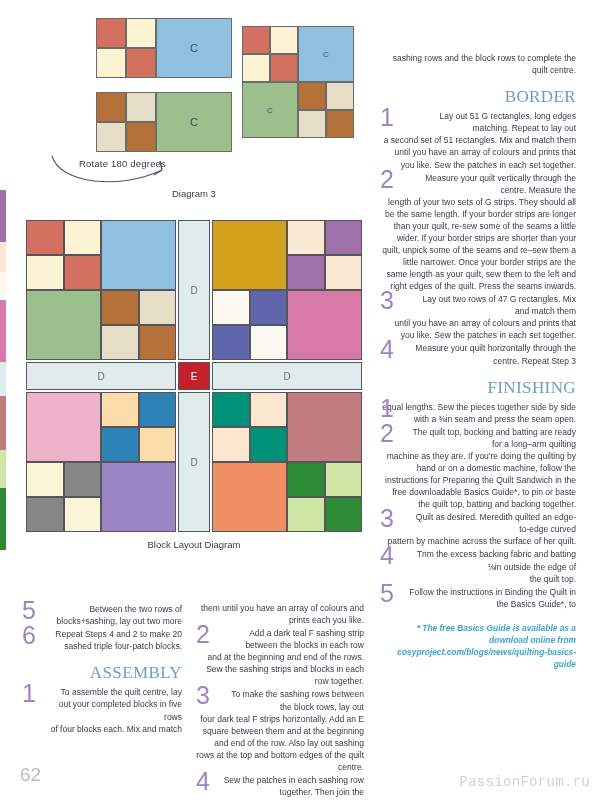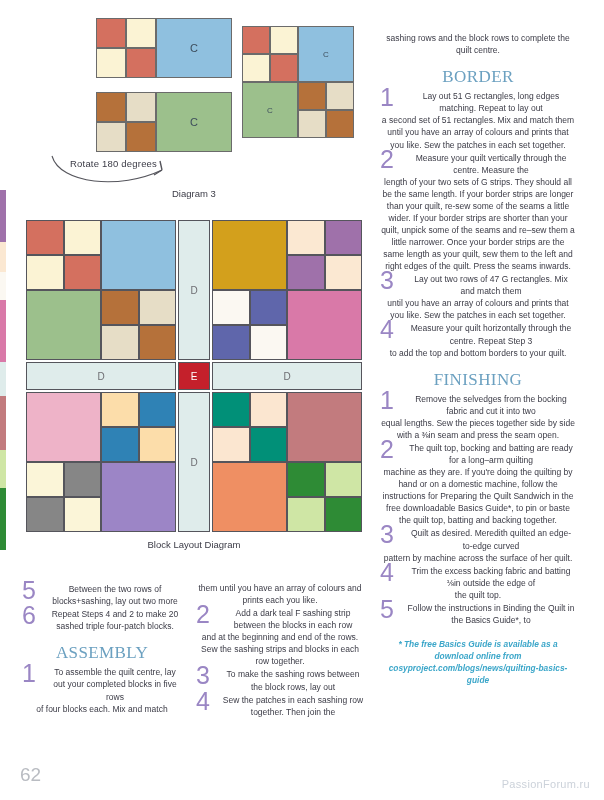--- a/index.html
+++ b/index.html
@@ -71,21 +71,21 @@
   .mini4 div{ border:1px solid #6b6b6b; box-sizing:border-box; }
   .minibig{
     width:28px; height:28px;
     border:1px solid #6b6b6b; box-sizing:border-box;
     display:flex;align-items:center;justify-content:center;
     font-size:8px; color:#3d4d5c;
   }
 
   .rotate-label{
     position:absolute;
-    left:48px; top:140px;
+    left:57px; top:140px;
     font-size:9.5px;
     color:#3b3b46;
     letter-spacing:.2px;
   }
   .rotate-arrow{
     position:absolute;
     left:28px; top:132px;
     width:140px; height:40px;
     pointer-events:none;
   }
@@ -146,21 +146,22 @@
     margin-top:7px;
     color:#3b3b46;
   }
 
   
   .col-text{
     position:absolute;
     font-size:8.5px;
     line-height:1.42;
     color:#3b3b46;
-    text-align:center;
+    text-align:right;
+    margin-top:20px;
   }
   #col-left  { left:22px;  top:582px; width:160px; }
   #col-mid   { left:196px; top:582px; width:168px; }
   #col-right { left:380px; top:32px;  width:196px; }
 
   .para{ margin:0 0 0 0; }
   .step{
     position:relative;
     padding-left:26px;
     margin-top:1px;
@@ -200,24 +201,24 @@
   .page-number{
     position:absolute;
     left:20px; bottom:14px;
     font-size:19px;
     color:#b9bcc2;
     font-family:"Liberation Sans", sans-serif;
   }
   .watermark{
     position:absolute;
     right:14px; bottom:10px;
-    font-size:11px;
+    font-size:14px;
     color:#ccd2da;
     letter-spacing:.3px;
-    font-family:Liberation Sans, sans-serif;
+    font-family:Liberation Mono, monospace;
     text-align:center;
   }
   .edge-strip{
     position:absolute;
     left:0; top:190px;
     width:6px; height:360px;
   }
   .edge-strip div{ width:6px; }
 </style>
 </head>
@@ -436,20 +437,21 @@
 
     <div class="step">
       <span class="num">2</span>
       <span class="step-text">Add a dark teal F sashing strip between the blocks in each row</span>
       <span class="step-rest">and at the beginning and end of the rows. Sew the sashing strips and blocks in each row together.</span>
     </div>
 
     <div class="step">
       <span class="num">3</span>
       <span class="step-text">To make the sashing rows between the block rows, lay out</span>
+      <span class="step-rest">four dark teal F strips horizontally. Add an E square between them and at the beginning and end of the row. Also lay out sashing rows at the top and bottom edges of the quilt centre.</span>
     </div>
 
     <div class="step">
       <span class="num">4</span>
       <span class="step-text">Sew the patches in each sashing row together. Then join the</span>
     </div>
   </div>
 
   <div class="col-text" id="col-right">
 
@@ -471,28 +473,26 @@
 
     <div class="step">
       <span class="num">3</span>
       <span class="step-text">Lay out two rows of 47 G rectangles. Mix and match them</span>
       <span class="step-rest">until you have an array of colours and prints that you like. Sew the patches in each set together.</span>
     </div>
 
     <div class="step">
       <span class="num">4</span>
       <span class="step-text">Measure your quilt horizontally through the centre. Repeat Step 3</span>
-      <span class="step-rest">to add the top and bottom borders to your quilt.</span>
     </div>
 
     <h2 class="section">FINISHING</h2>
 
     <div class="step">
       <span class="num">1</span>
-      <span class="step-text">Remove the selvedges from the bocking fabric and cut it into two</span>
       <span class="step-rest">equal lengths. Sew the pieces together side by side with a ⅜in seam and press the seam open.</span>
     </div>
 
     <div class="step">
       <span class="num">2</span>
       <span class="step-text">The quilt top, bocking and batting are ready for a long–arm quilting</span>
       <span class="step-rest">machine as they are. If you're doing the quilting by hand or on a domestic machine, follow the instructions for Preparing the Quilt Sandwich in the free downloadable Basics Guide*, to pin or baste the quilt top, batting and backing together.</span>
     </div>
 
     <div class="step">

